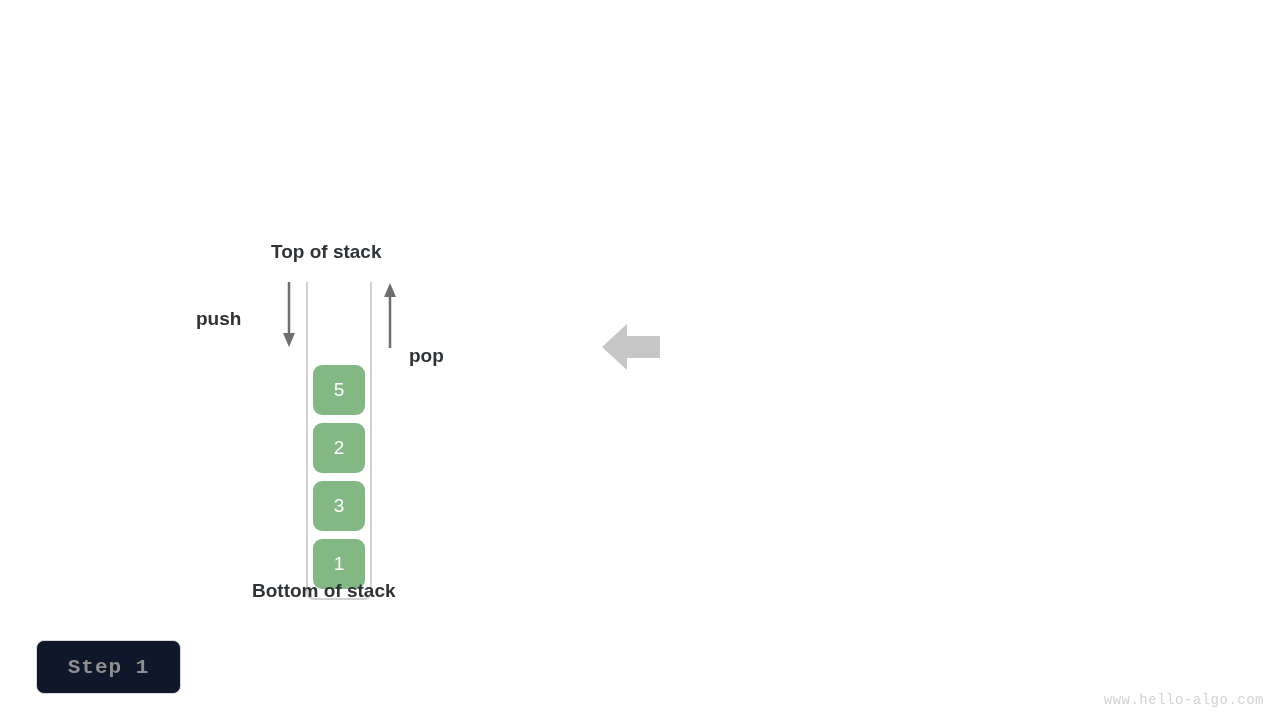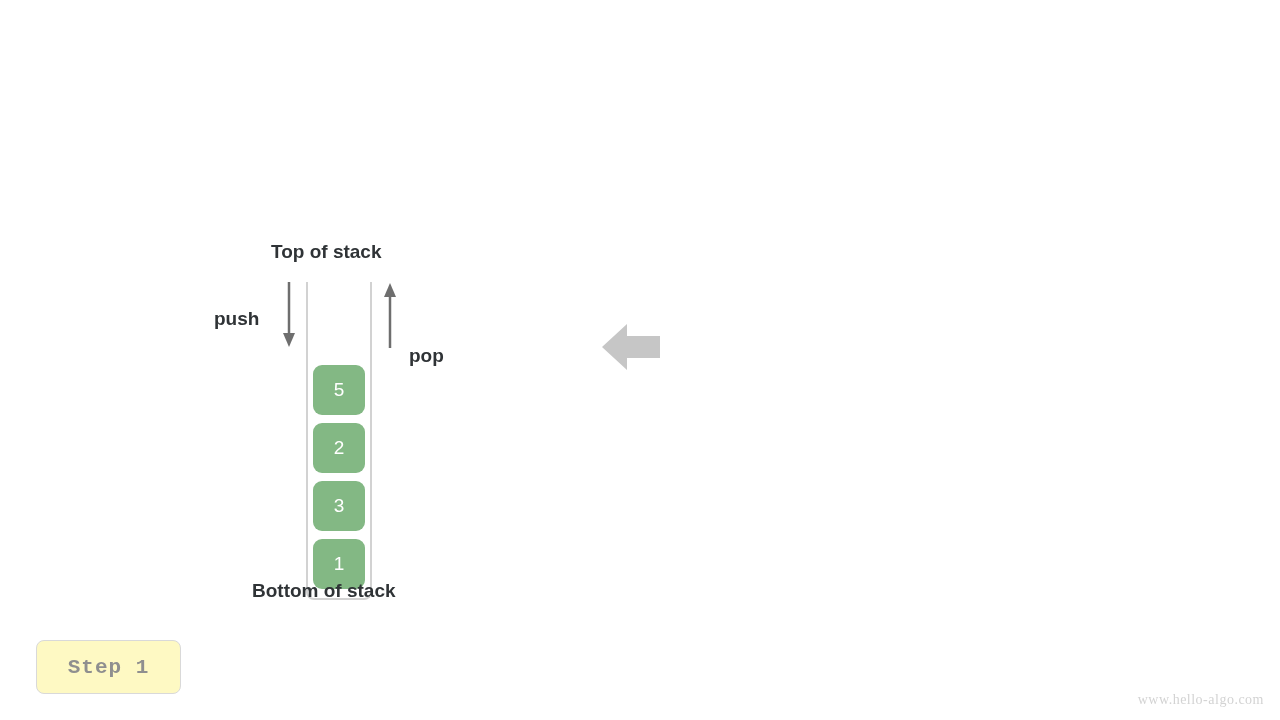--- a/index.html
+++ b/index.html
@@ -99,54 +99,54 @@
 
   
   #step-badge {
     position: absolute;
     left: 36px;
     top: 640px;
     width: 145px;
     height: 54px;
     border: 1.5px solid #d9d9d9;
     border-radius: 8px;
-    background: #fef9c3;
+    background: #0f172a;
     display: flex;
     align-items: center;
     justify-content: center;
     font-family: "Liberation Mono", monospace;
     font-weight: bold;
     font-size: 21px;
     letter-spacing: 1px;
     color: #8f8f8f;
     box-sizing: border-box;
   }
 
   
   #watermark {
     position: absolute;
     right: 16px;
     bottom: 12px;
-    font-family: Liberation Serif, serif;
+    font-family: Liberation Mono, monospace;
     font-size: 14px;
     color: #d3d3d3;
     letter-spacing: 0.5px;
     white-space: nowrap;
   }
 </style>
 </head>
 <body>
 
 <div class="canvas">
 
   <div id="stack-group">
 
     <div class="label-bold" style="left:271px; top:241px;">Top of stack</div>
 
-    <div class="label-bold" style="left:214px; top:308px;">push</div>
+    <div class="label-bold" style="left:196px; top:308px;">push</div>
 
     <svg class="vert-arrow" style="left:278px; top:280px;" width="22" height="70">
       <line x1="11" y1="2" x2="11" y2="56" stroke="#6e6e6e" stroke-width="2.5"></line>
       <polygon points="11,67 5,53 17,53" fill="#6e6e6e"></polygon>
     </svg>
 
     <div class="label-bold" style="left:409px; top:308px;margin-top:37px;">pop</div>
 
     <svg class="vert-arrow" style="left:379px; top:280px;" width="22" height="70">
       <line x1="11" y1="68" x2="11" y2="14" stroke="#6e6e6e" stroke-width="2.5"></line>

